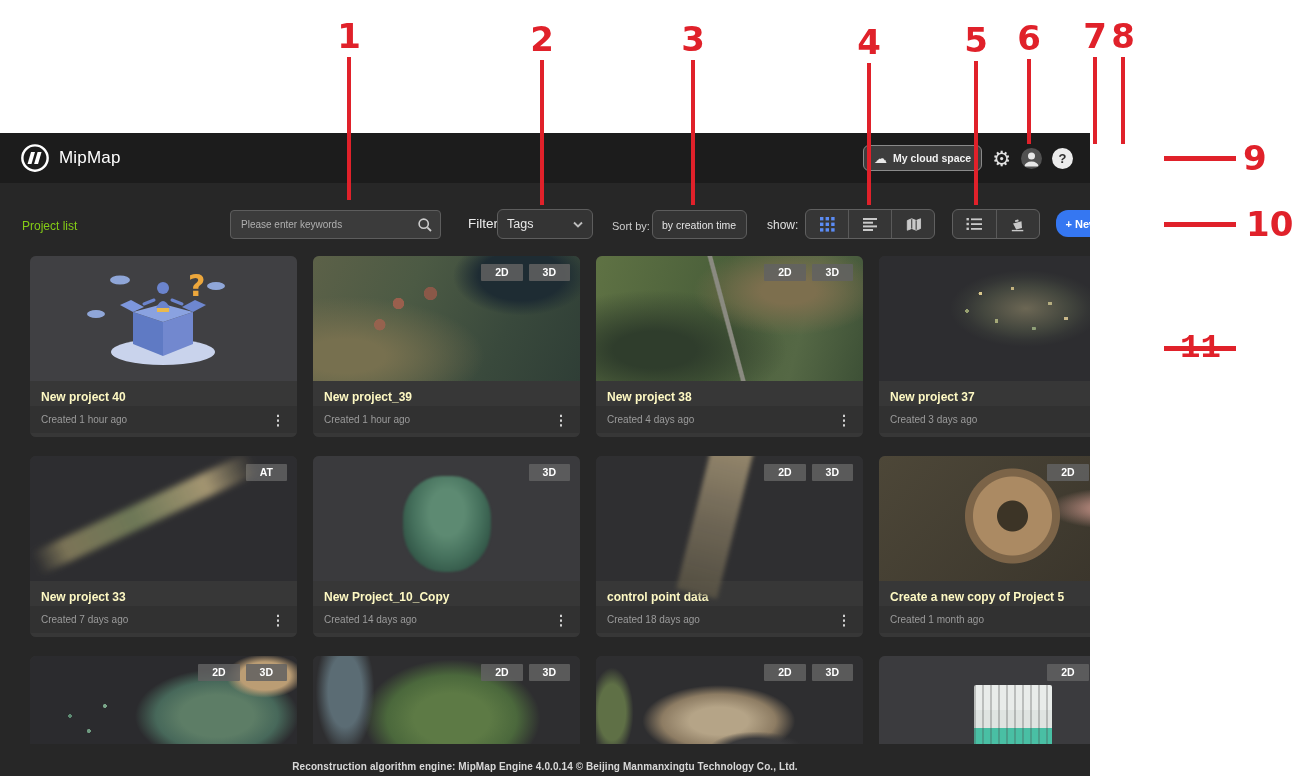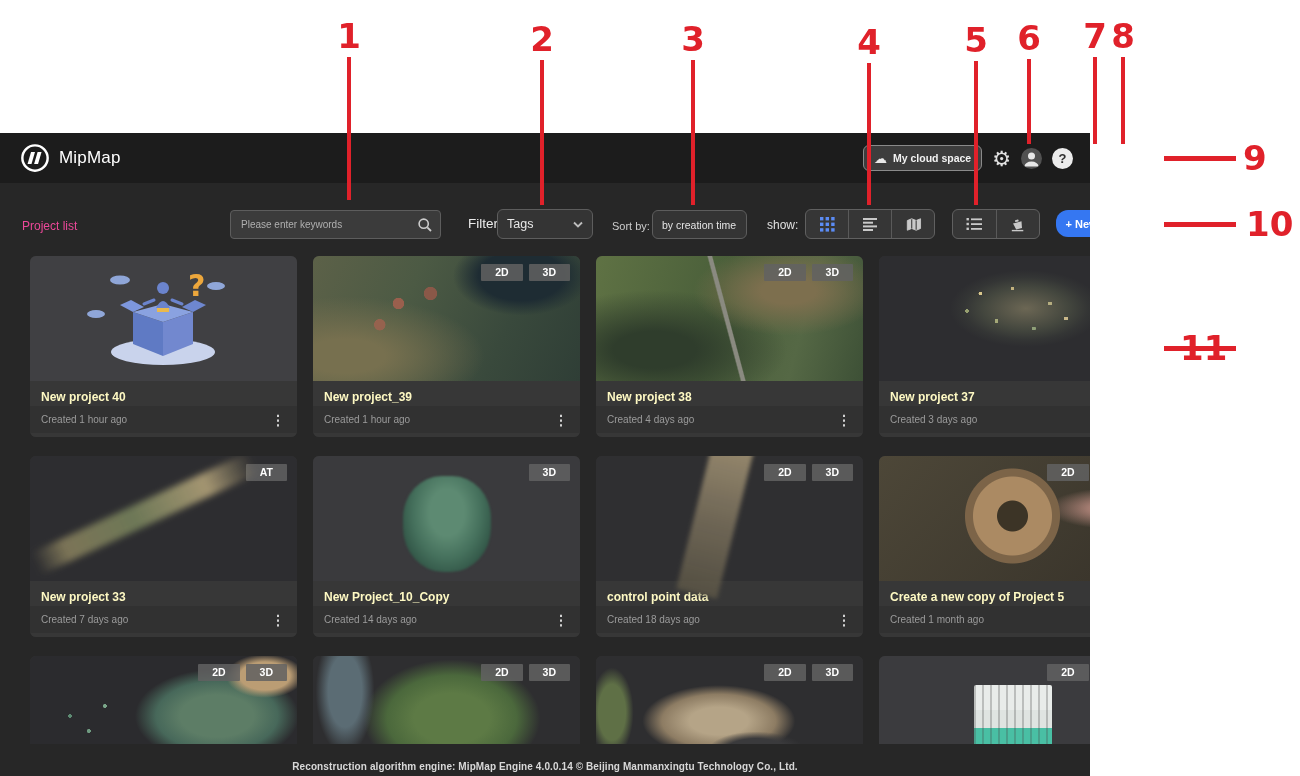--- a/index.html
+++ b/index.html
@@ -47,21 +47,21 @@
     width:21px; height:21px; border-radius:50%; background:#515151;
     display:flex; align-items:center; justify-content:center; cursor:pointer; overflow:hidden;
   }
   .help {
     width:21px; height:21px; border-radius:50%; background:#ececec;
     display:flex; align-items:center; justify-content:center;
     color:#2e2e2e; font-size:13px; font-weight:bold; cursor:pointer;
   }
 
   
-  .tb-label { position:absolute; color:#ec4899; }
+  .tb-label { position:absolute; color:#84cc16; }
   .page-title { left:22px; top:86px; font-size:12px; }
   .search-box {
     position:absolute; left:230px; top:77px; width:211px; height:29px;
     background:#3b3b3b; border:1px solid #5d5d5d; border-radius:4px;
   }
   .search-box input {
     width:100%; height:100%; background:transparent; border:none; outline:none;
     color:#dddddd; font-size:10px; padding:0 30px 0 10px;
     font-family:"Liberation Sans", sans-serif;
   }
@@ -503,14 +503,14 @@
     <div class="annot-num" style="left: 1029px; top: 38px;">6</div>
     <div class="annot-line-v" style="left: 1093px; top: 57px; height: 87px;"></div>
     <div class="annot-num" style="left: 1095px; top: 36px;">7</div>
     <div class="annot-line-v" style="left: 1121px; top: 57px; height: 87px;"></div>
     <div class="annot-num" style="left: 1123px; top: 36px;">8</div>
     <div class="annot-line-h" style="left: 1164px; top: 156px; width: 72px;"></div>
     <div class="annot-num hnum" style="left: 1243px; top: 158px;">9</div>
     <div class="annot-line-h" style="left: 1164px; top: 222px; width: 72px;"></div>
     <div class="annot-num hnum" style="left: 1246px; top: 224px;">10</div>
     <div class="annot-line-h" style="left: 1164px; top: 346px; width: 72px;"></div>
-    <div class="annot-num hnum" style="left: 1180px; top: 348px;">11</div>
+    <div class="annot-num hnum" style="left: 1180px; top: 348px; font-family: Liberation Mono, monospace;">11</div>
   </div>
 
 </body></html>

